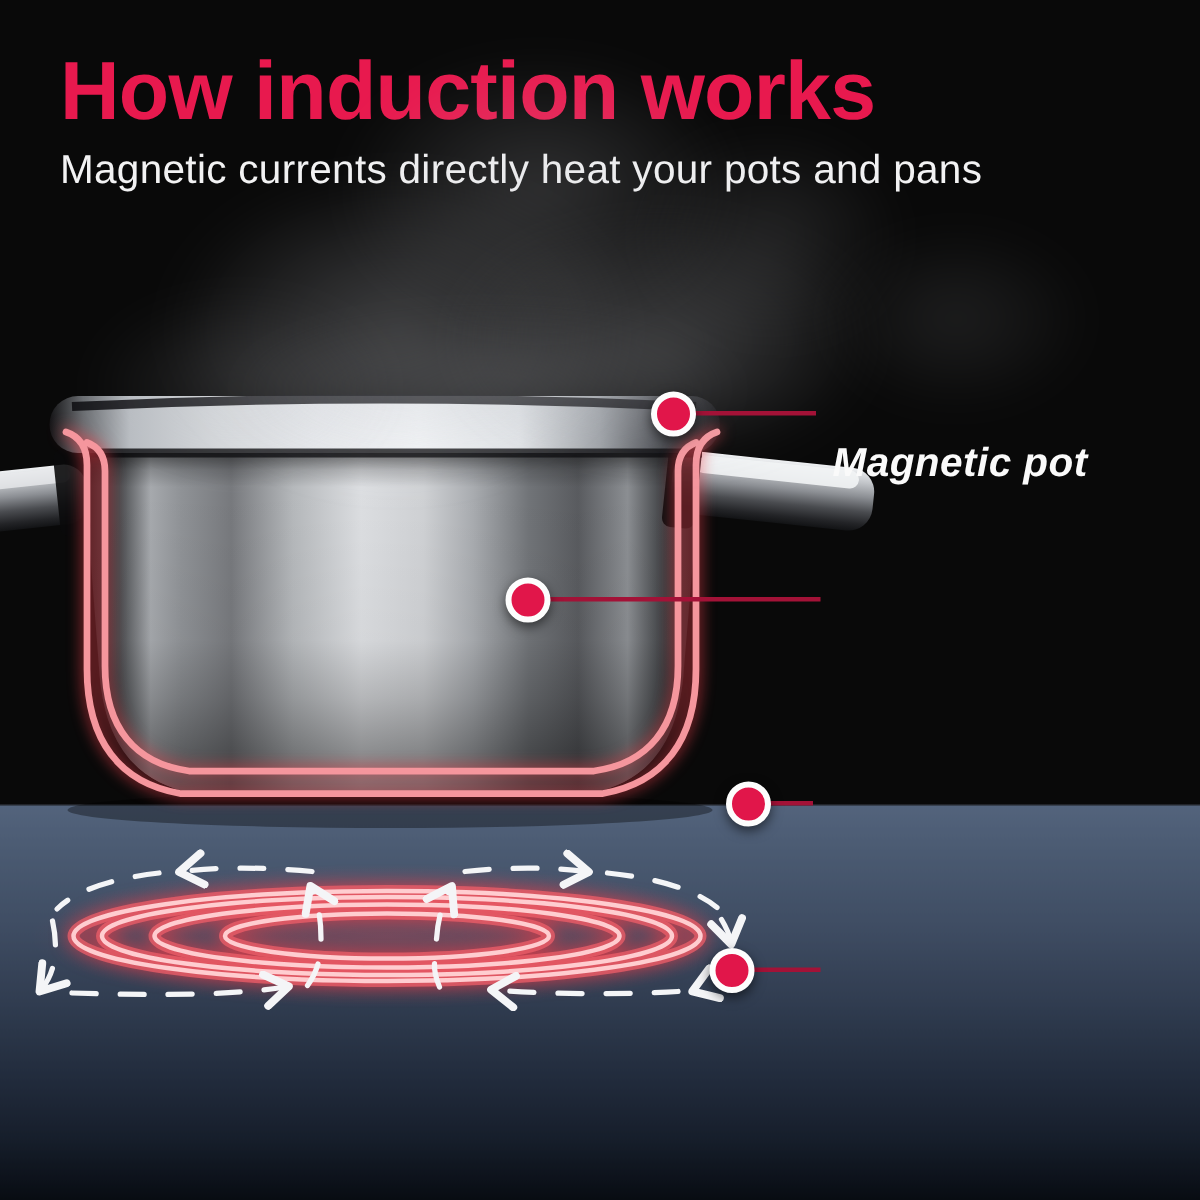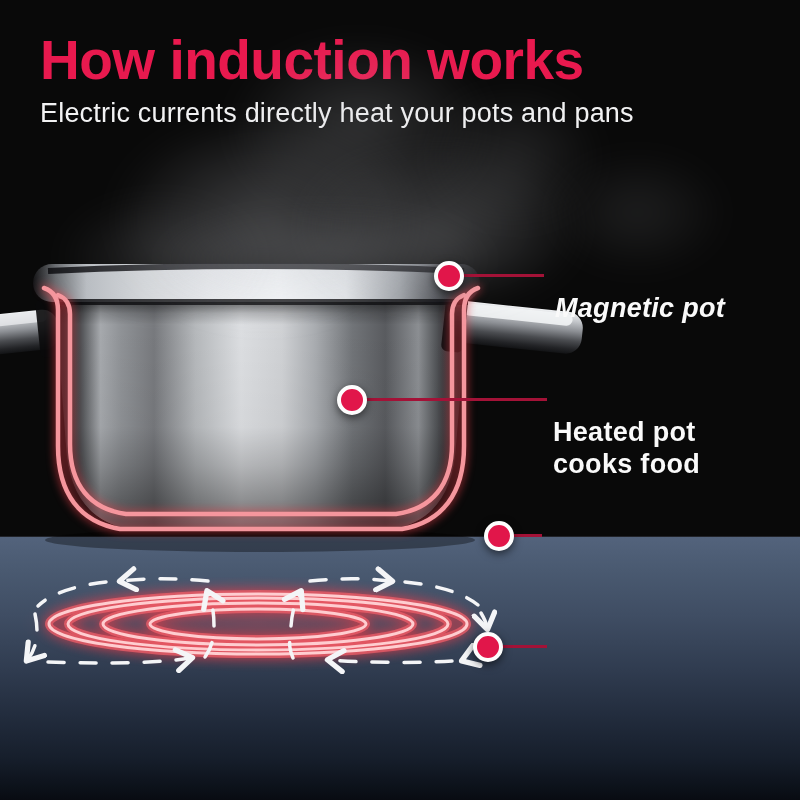--- a/index.html
+++ b/index.html
@@ -196,33 +196,29 @@
     <div class="steam st1"></div>
     <div class="steam st2"></div>
     <div class="steam st3"></div>
     <div class="steam st4"></div>
     <div class="steam st5"></div>
     <div class="steam st6"></div>
     <div class="steam st7"></div>
   </div>
 
   <div class="title">How induction works</div>
-  <div class="subtitle">Electric currents directly heat your pots and pans</div>
+  <div class="subtitle">Magnetic currents directly heat your pots and pans</div>
 
   <div class="leader" style="left:449px; top:274px; width:95px;"></div>
   <div class="leader" style="left:351px; top:398px; width:196px;"></div>
   <div class="leader" style="left:499px; top:534px; width:43px;"></div>
   <div class="leader" style="left:488px; top:645px; width:59px;"></div>
 
   <div class="dot" style="left:434px; top:261px;"></div>
   <div class="dot" style="left:337px; top:385px;"></div>
   <div class="dot" style="left:484px; top:521px;"></div>
   <div class="dot" style="left:473px; top:632px;"></div>
 
   <div class="callout" style="left:555px; top:260px;font-style:italic;">
     <span>Magnetic pot</span>
   </div>
-  <div class="callout" style="left:553px; top:384px;">
-    <span>Heated pot
-cooks food</span>
-  </div>
 
 </div>
 
 </body></html>

